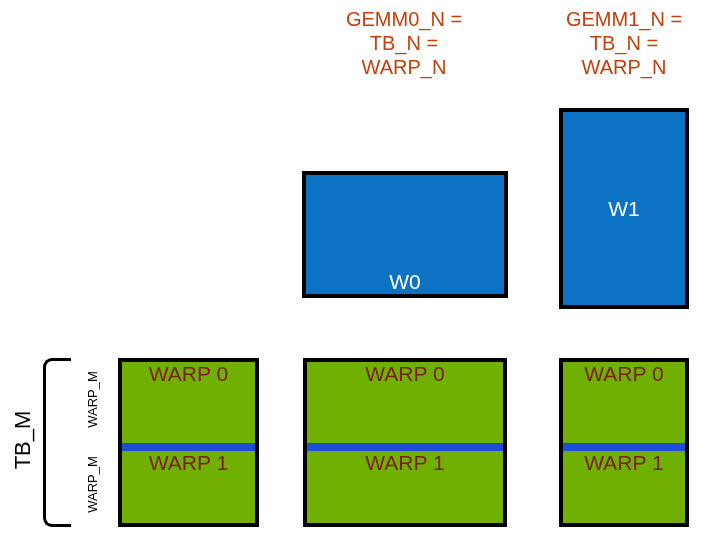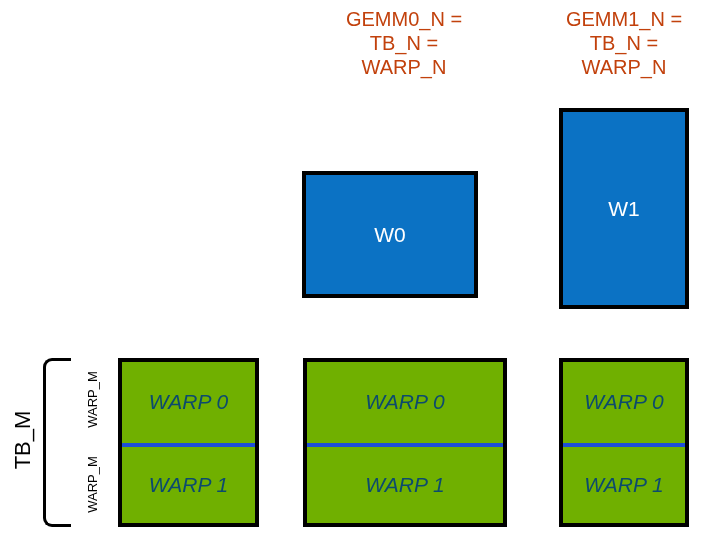--- a/index.html
+++ b/index.html
@@ -34,44 +34,42 @@
     position: absolute;
     background: #0b72c4;
     border: 4px solid #000000;
     box-sizing: border-box;
     display: flex;
     align-items: center;
     justify-content: center;
     color: #ffffff;
     font-size: 21px;
   }
-  #blue-w0 { left: 302px; top: 171px; width: 176px; height: 127px; }
+  #blue-w0 { left: 302px; top: 171px; width: 206px; height: 127px; align-items: flex-end; }
   #blue-w1 { left: 559px; top: 108px; width: 130px; height: 201px; }
 
   
   .green-col {
     position: absolute;
     border: 4px solid #000000;
     box-sizing: border-box;
     background: #70b000;
     display: flex;
     flex-direction: column;
   }
   .green-cell {
     flex: 1 1 50%;
     display: flex;
-    align-items: center;
     justify-content: center;
-    color: #0c4a6e;
+    color: #7f1d1d;
     font-size: 21px;
     box-sizing: border-box;
-    font-style: italic;
   }
   .green-cell + .green-cell {
-    border-top: 4px solid #1d4ed8;
+    border-top: 8px solid #1d4ed8;
   }
   #green-col-0 { left: 118px; top: 358px; width: 141px; height: 169px; }
   #green-col-1 { left: 303px; top: 358px; width: 204px; height: 169px; }
   #green-col-2 { left: 559px; top: 358px; width: 130px; height: 169px; }
 
   
   #tbm-bracket {
     position: absolute;
     left: 43px;
     top: 358px;

